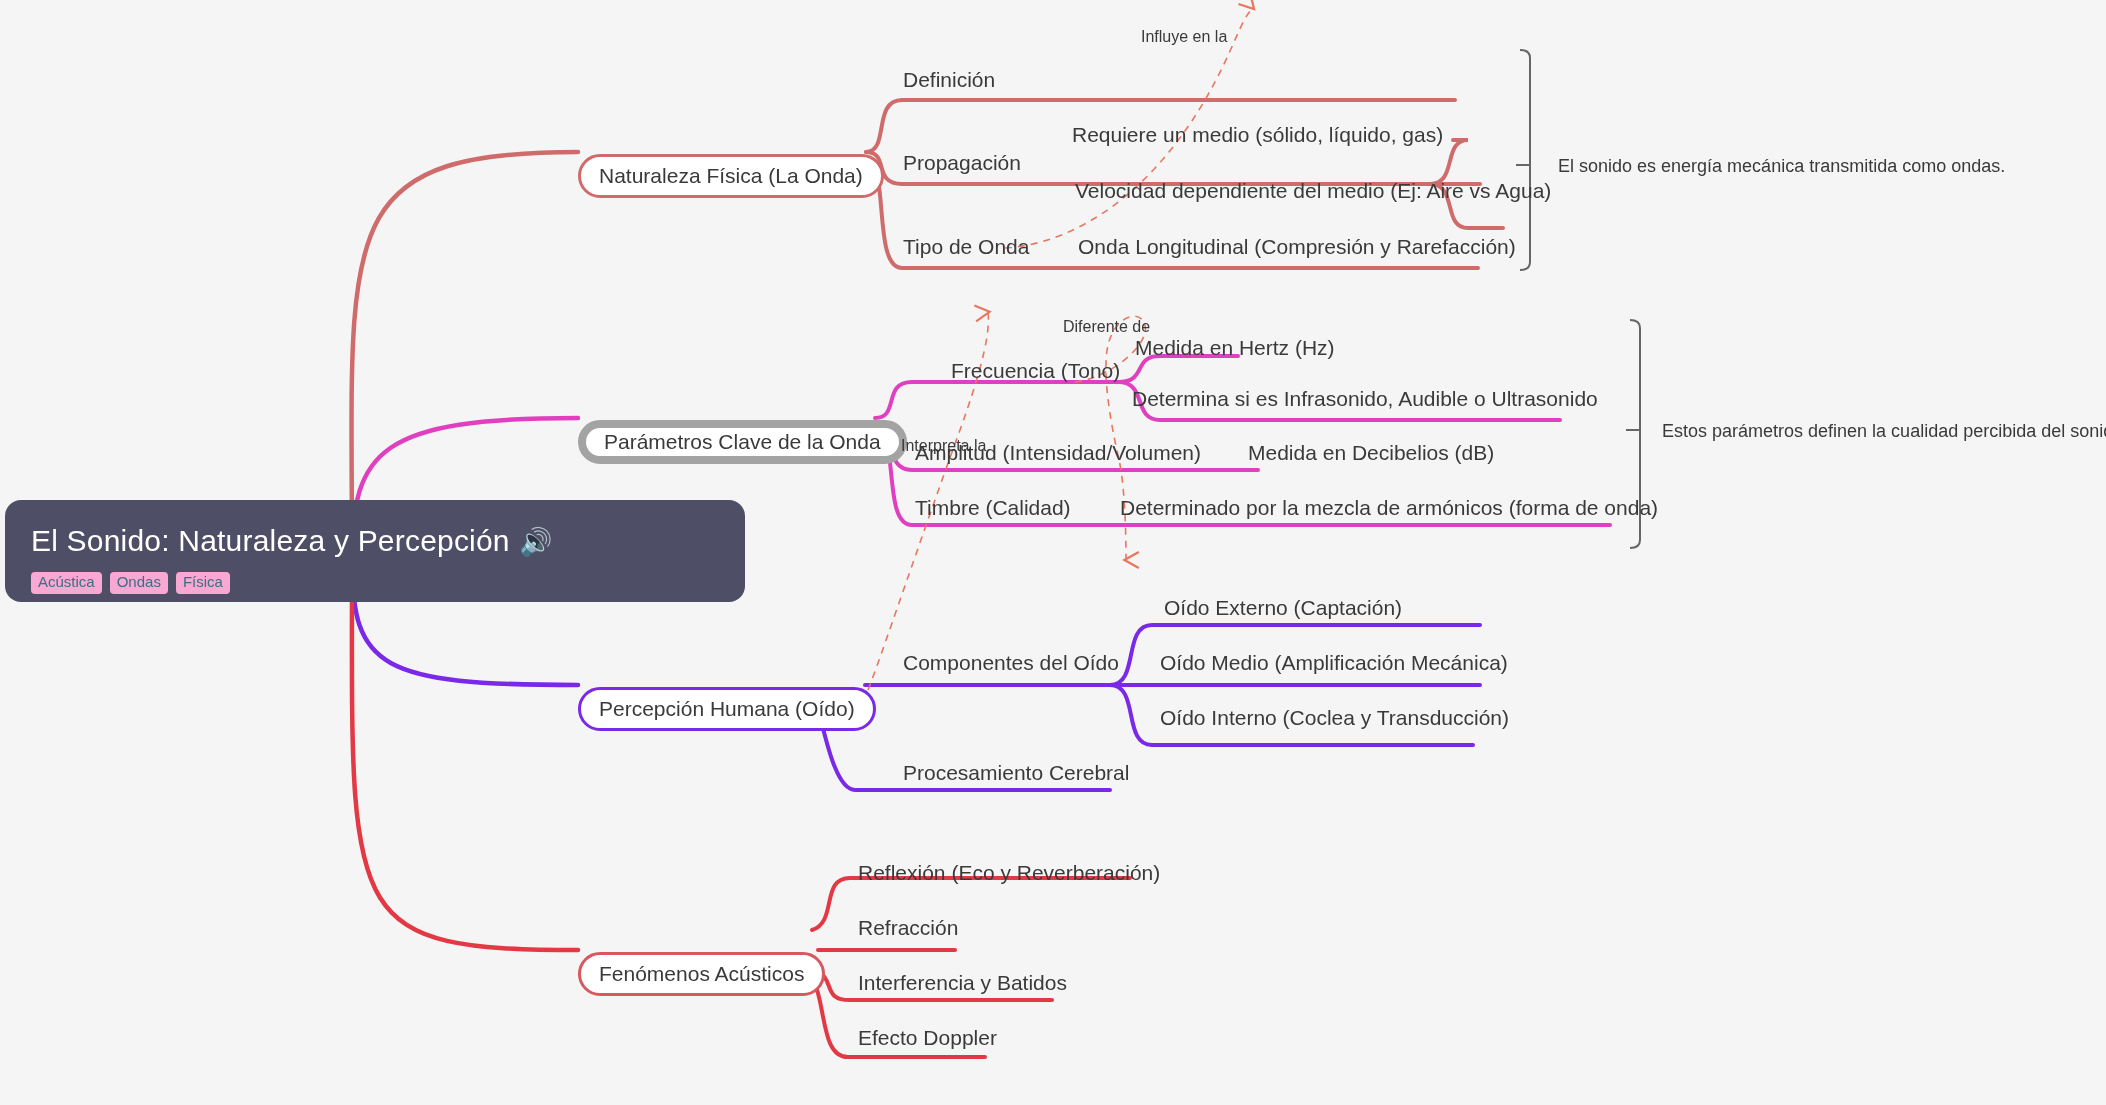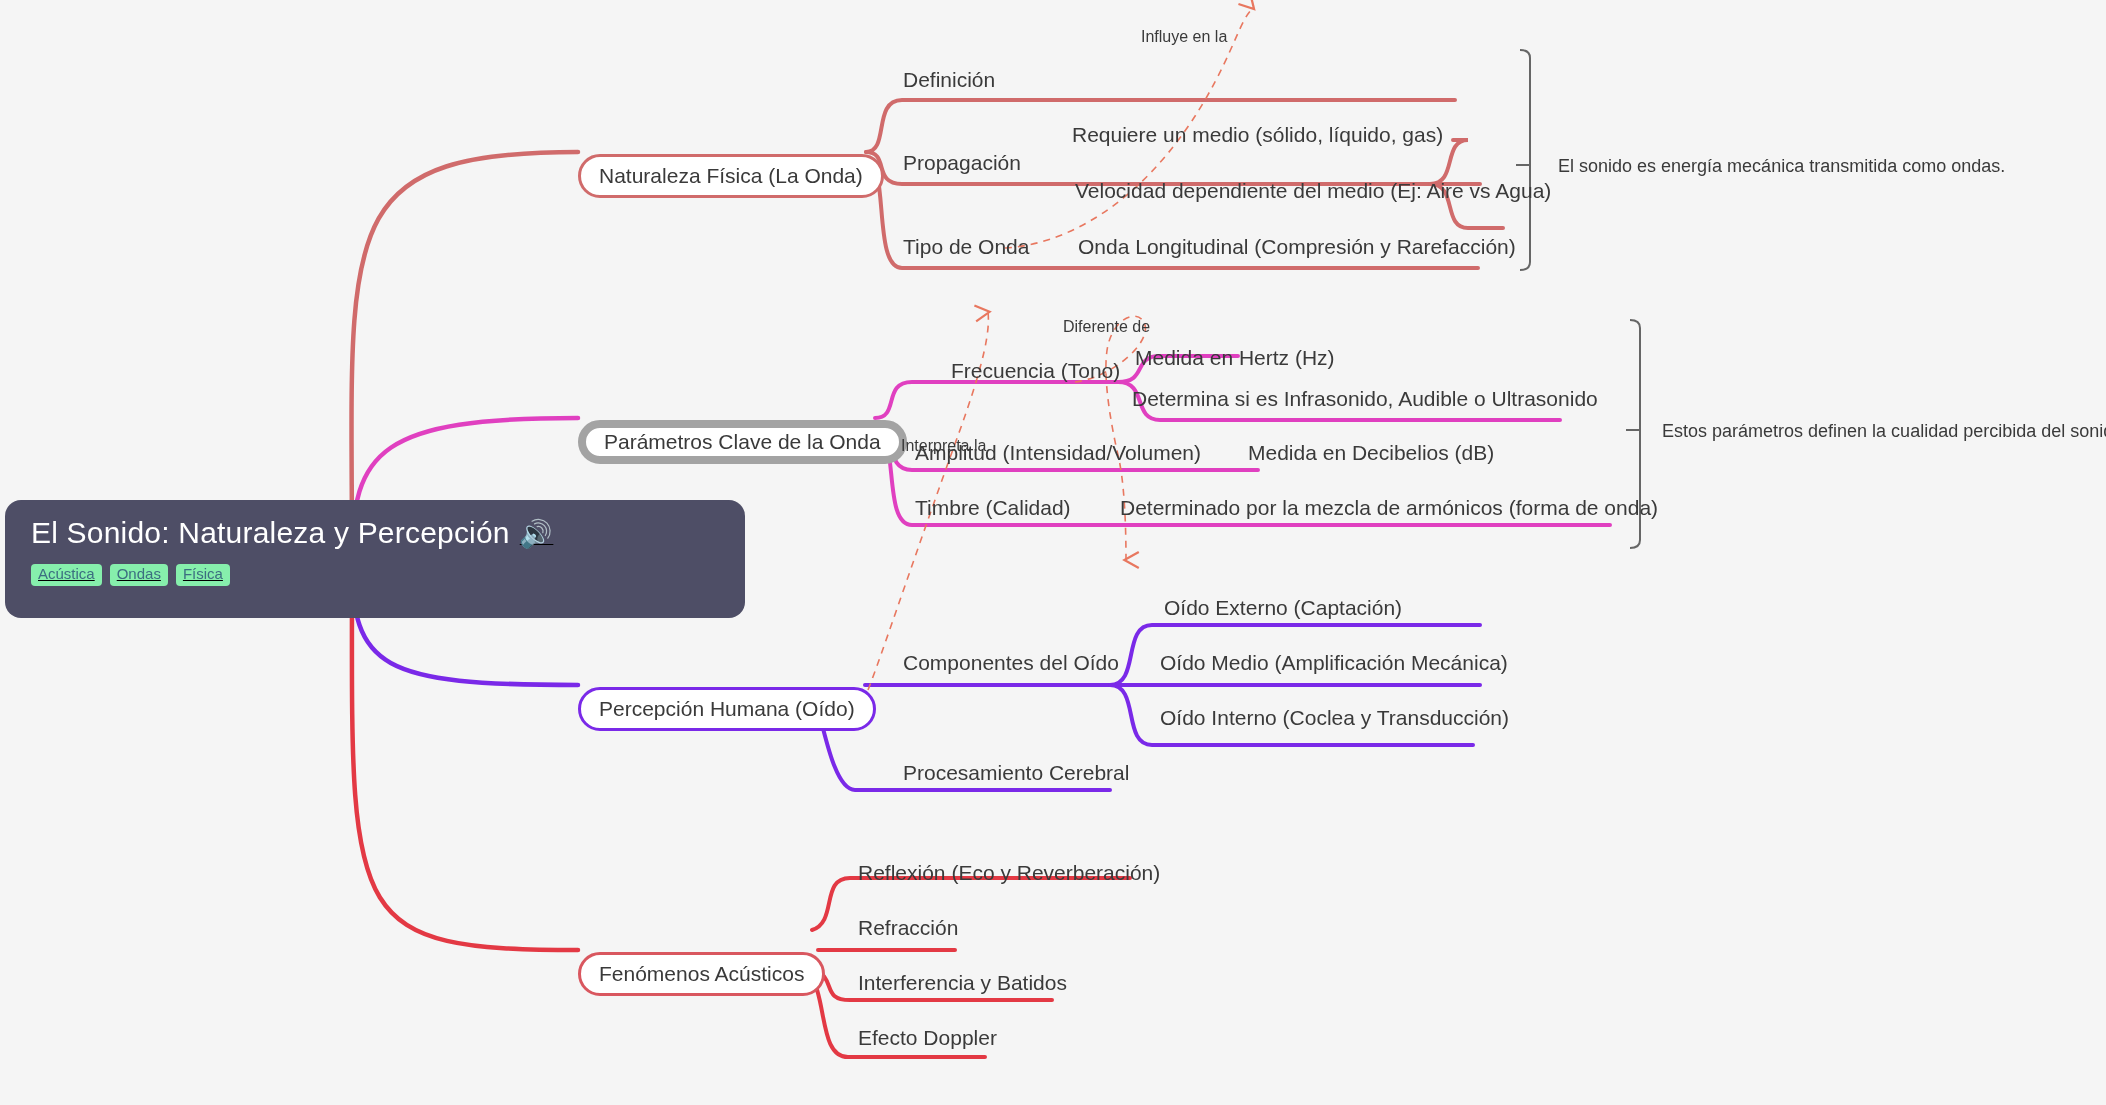--- a/index.html
+++ b/index.html
@@ -43,37 +43,36 @@
     margin-top: 24px;
   }
   .pill.p-red   { border: 3px solid #d9575f; }
   .pill.p-salmon{ border: 3px solid #d06b6b; }
   .pill.p-pink  { border: 8px solid #a3a3a3; }
   .pill.p-purple{ border: 3px solid #7a29e8; }
 
   #root-node {
     position: absolute;
     left: 5px; top: 500px;
-    width: 740px; height: 118px;
+    width: 740px; height: 102px;
     background: #4e4e66;
     border-radius: 16px;
     box-sizing: border-box;
-    padding: 16px 26px 0 26px;
-    text-decoration: underline;
+    padding: 24px 26px 0 26px;
   }
   #root-title {
     color: #ffffff;
     font-size: 30px;
     letter-spacing: .2px;
     display: inline-block;
   }
   #root-emoji { font-size: 27px; margin-left: 10px; }
   #root-tags { margin-top: 14px; display: flex; gap: 8px; }
   .tag {
-    background: #86efac;
+    background: #f9a8d4;
     color: #3c6e80;
     font-size: 15px;
     border-radius: 4px;
     padding: 2px 7px 3px 7px;
     line-height: 1.1;
   }
   .rel-label {
     position: absolute;
     font-size: 16px;
     color: #3a3a3a;
@@ -159,21 +158,21 @@
   <div class="node-text" style="left:903px; top:69px;">Definición</div>
 
   <div class="node-text" style="left:903px; top:152px;">Propagación</div>
   <div class="node-text" style="left:1072px; top:124px;">Requiere un medio (sólido, líquido, gas)</div>
   <div class="node-text" style="left:1075px; top:180px;">Velocidad dependiente del medio (Ej: Aire vs Agua)</div>
 
   <div class="node-text" style="left:903px; top:236px;">Tipo de Onda</div>
   <div class="node-text" style="left:1078px; top:236px;">Onda Longitudinal (Compresión y Rarefacción)</div>
 
   <div class="node-text" style="left:915px; top:360px;margin-left:36px;">Frecuencia (Tono)</div>
-  <div class="node-text" style="left:1135px; top:347px;">Medida en Hertz (Hz)</div>
+  <div class="node-text" style="left:1135px; top:337px;">Medida en Hertz (Hz)</div>
   <div class="node-text" style="left:1132px; top:388px;">Determina si es Infrasonido, Audible o Ultrasonido</div>
 
   <div class="node-text" style="left:915px; top:442px;">Amplitud (Intensidad/Volumen)</div>
   <div class="node-text" style="left:1248px; top:442px;">Medida en Decibelios (dB)</div>
 
   <div class="node-text" style="left:915px; top:497px;">Timbre (Calidad)</div>
   <div class="node-text" style="left:1120px; top:497px;">Determinado por la mezcla de armónicos (forma de onda)</div>
 
   <div class="node-text" style="left:903px; top:652px;">Componentes del Oído</div>
   <div class="node-text" style="left:1164px; top:597px;">Oído Externo (Captación)</div>

